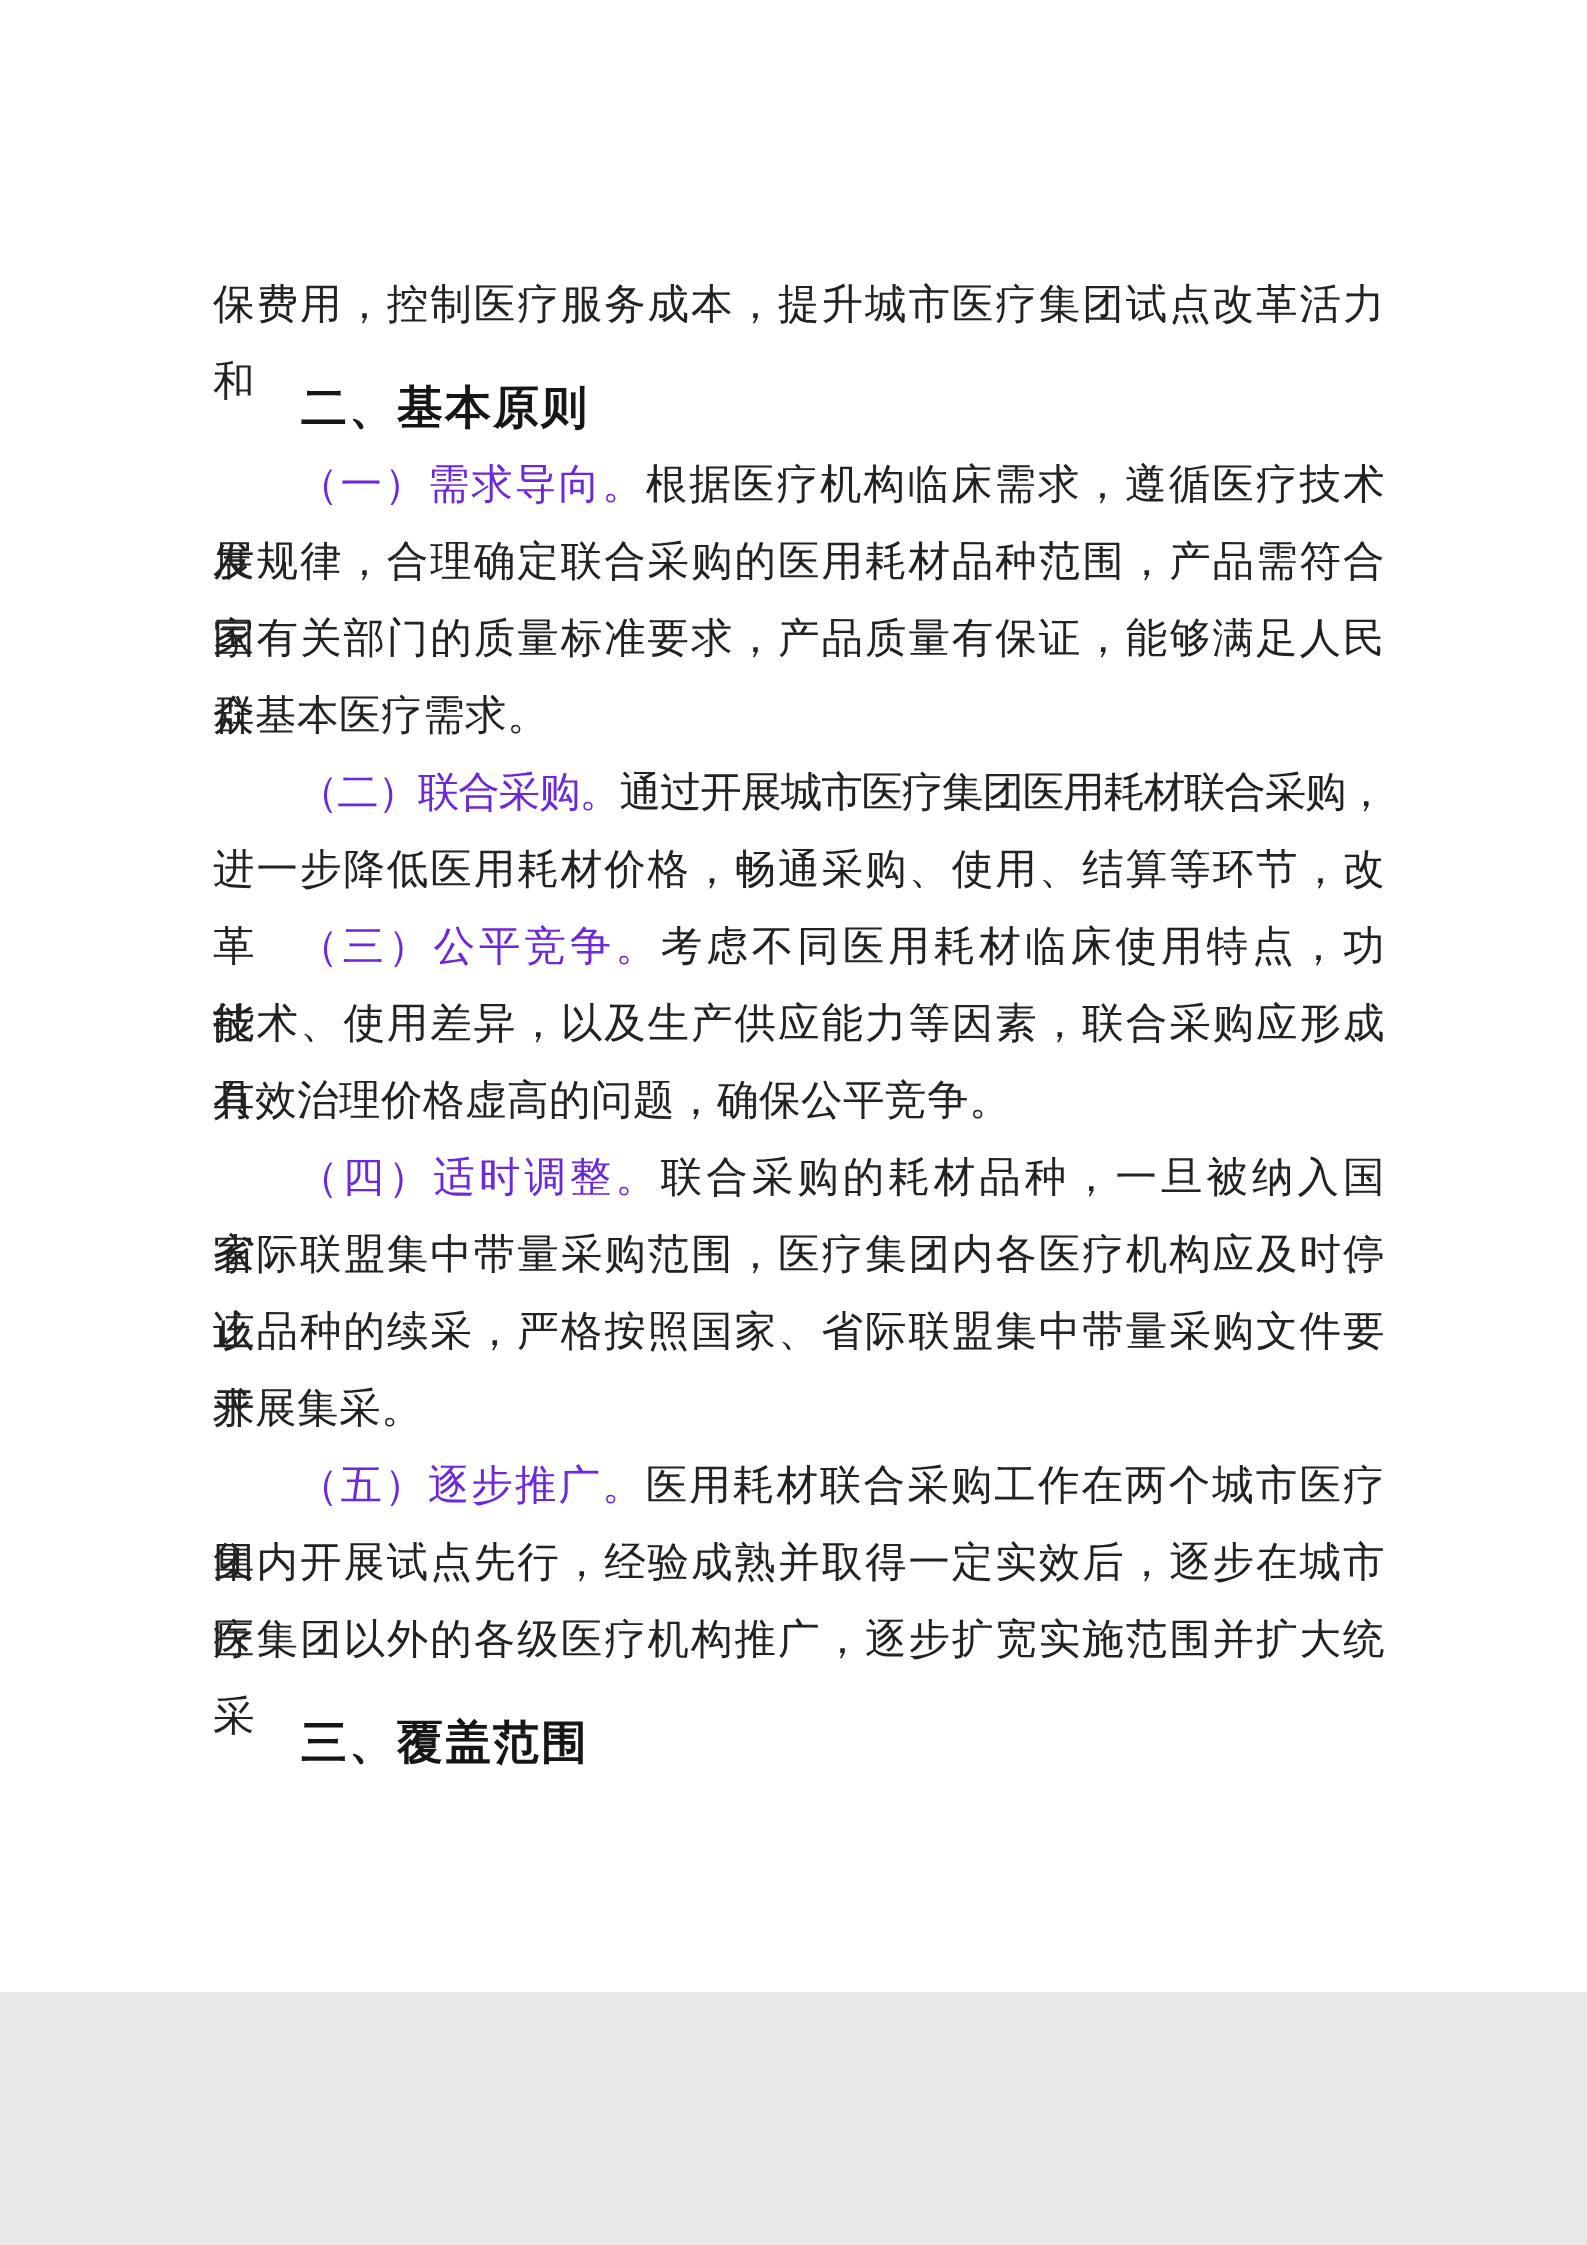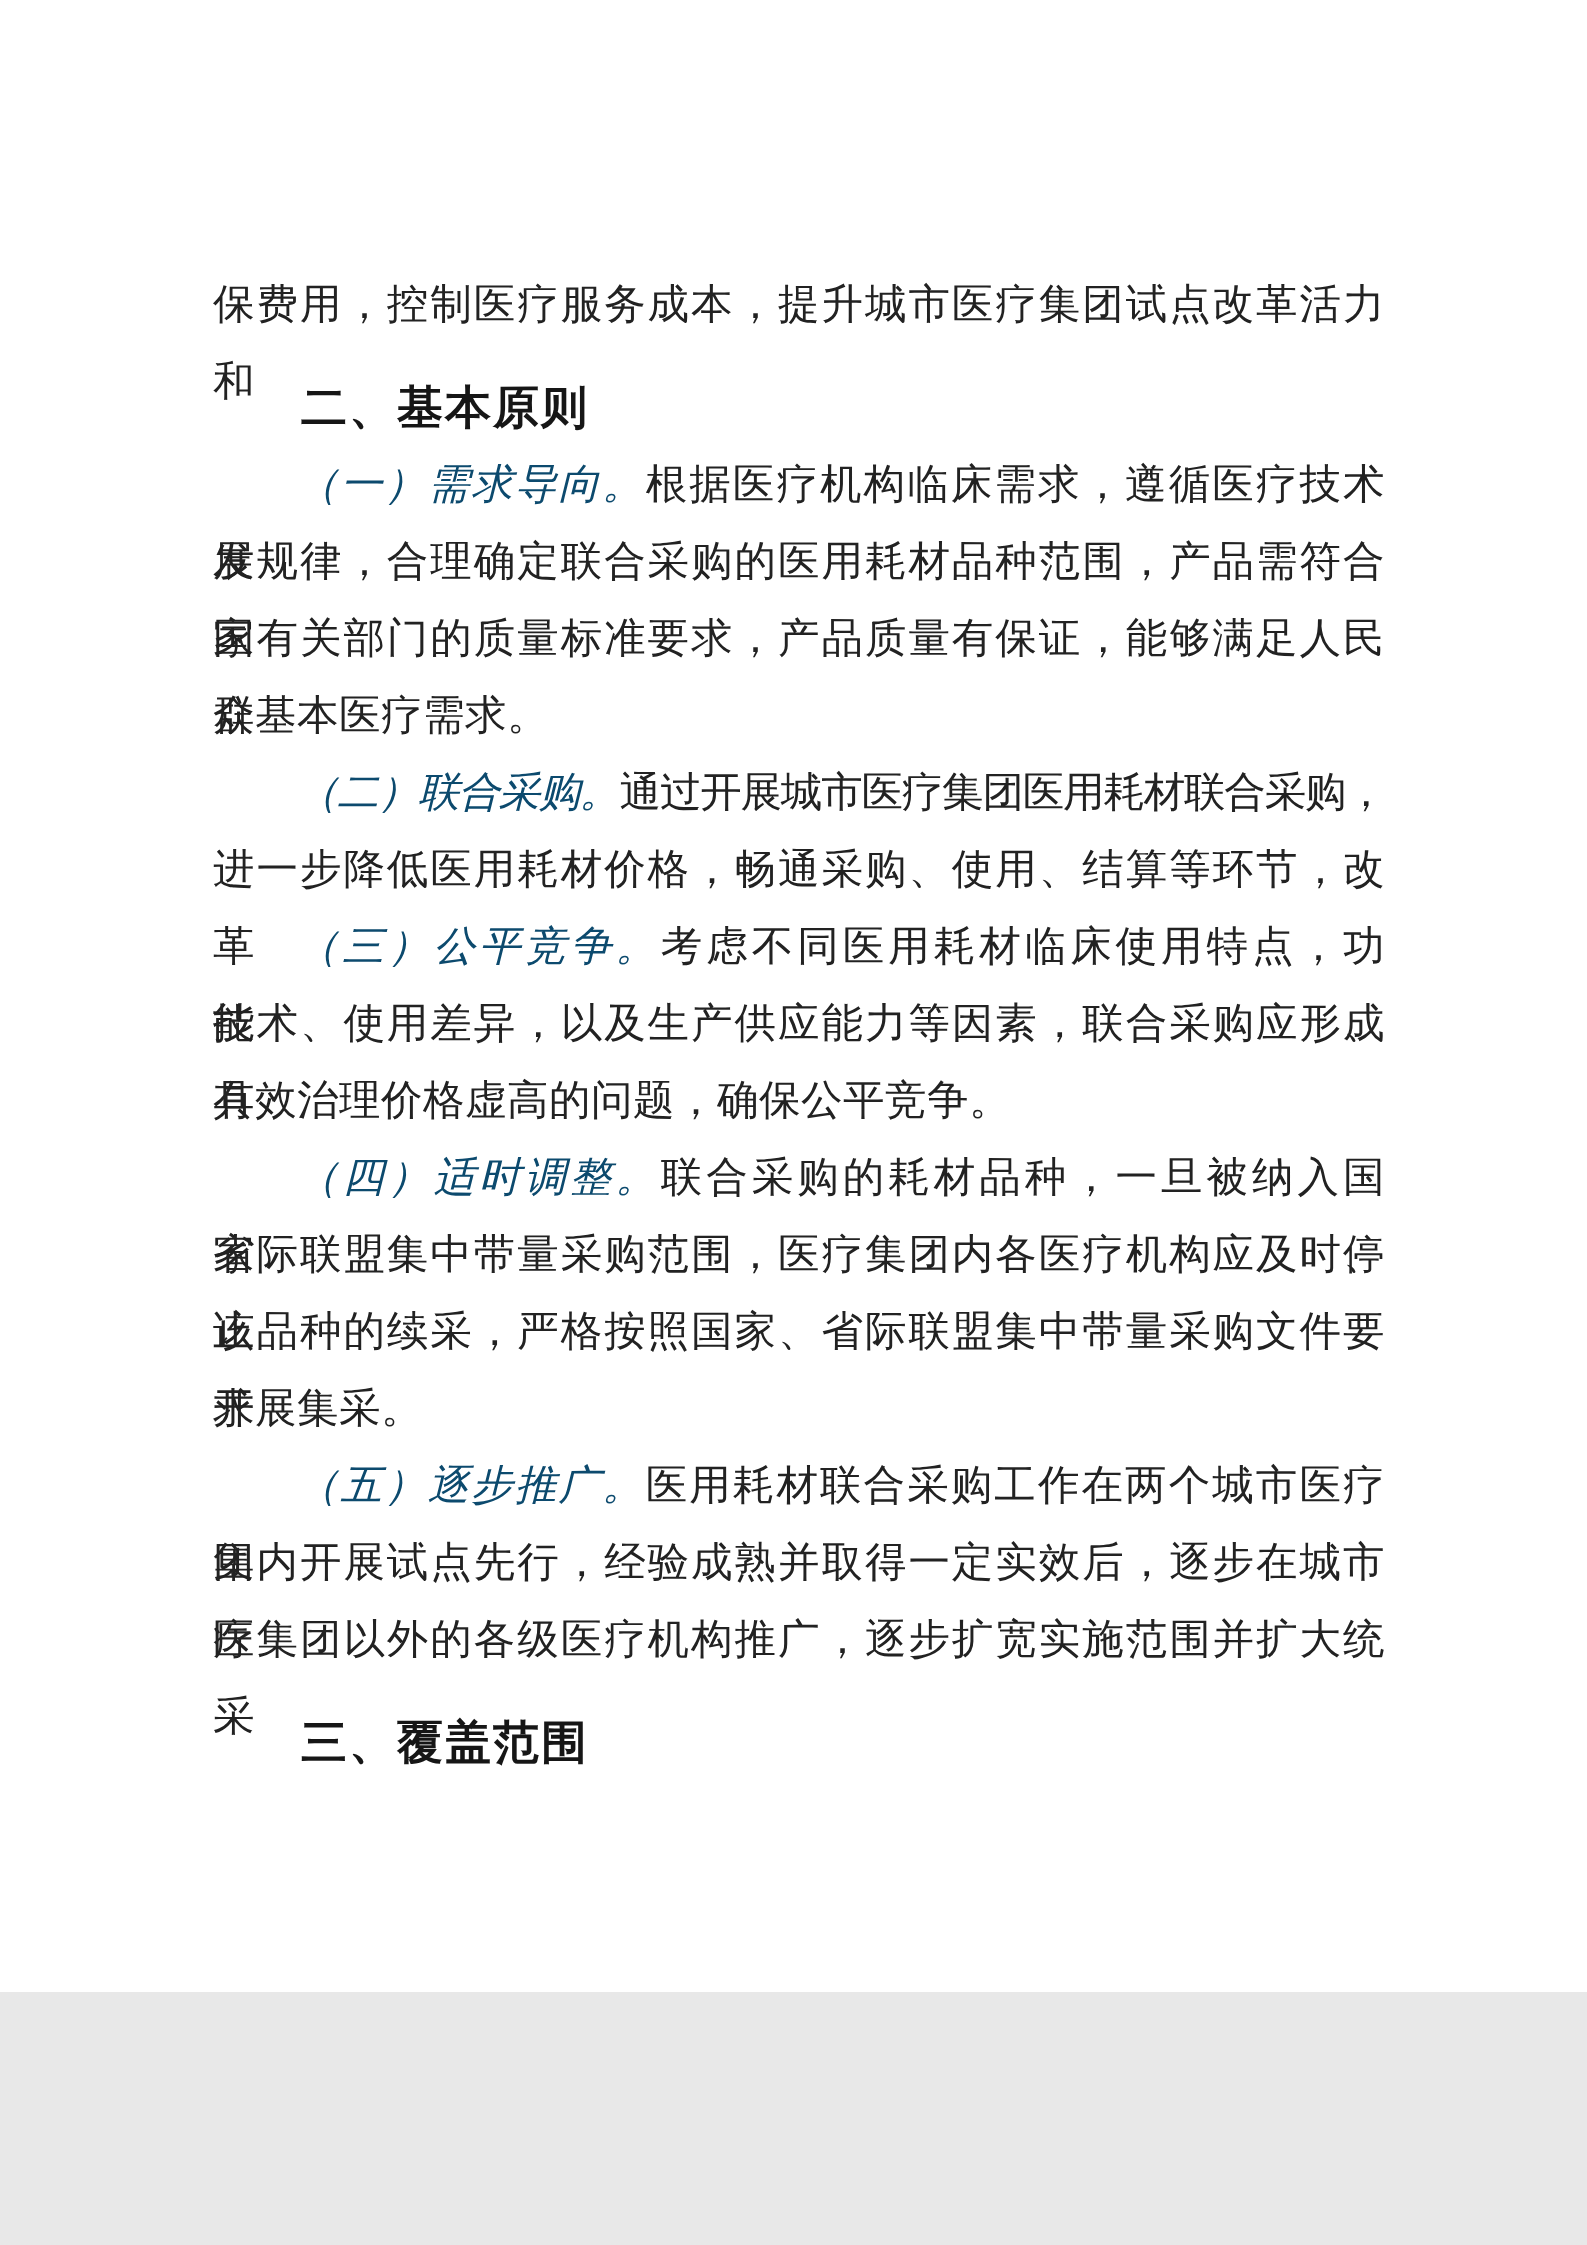--- a/index.html
+++ b/index.html
@@ -51,22 +51,21 @@
     font-size: 46px;
     line-height: 77px;
     height: 77px;
     color: #161616;
     text-indent: 88px;
     letter-spacing: 2px;
   }
   
   .lead {
     font-family: "Liberation Serif", "DejaVu Serif", serif;
-    color: #0c4a6e;
-    font-style: italic;
+    color: #6d28d9;
   }
 </style>
 </head>
 <body>
 
 <div class="page">
   <div class="content">
 
     <div class="line fill">保费用，控制医疗服务成本，提升城市医疗集团试点改革活力和</div>
 

